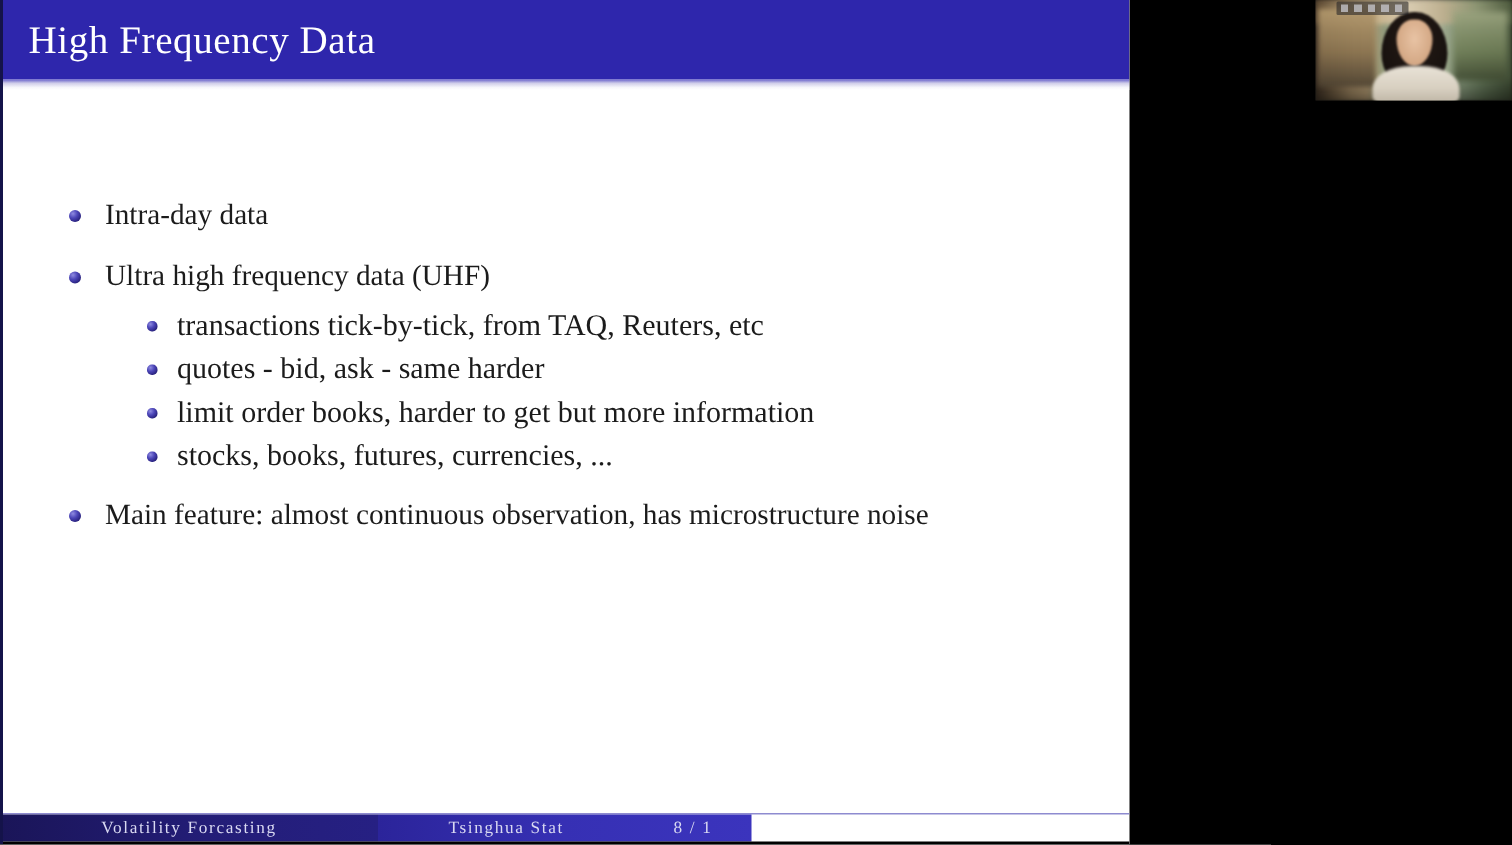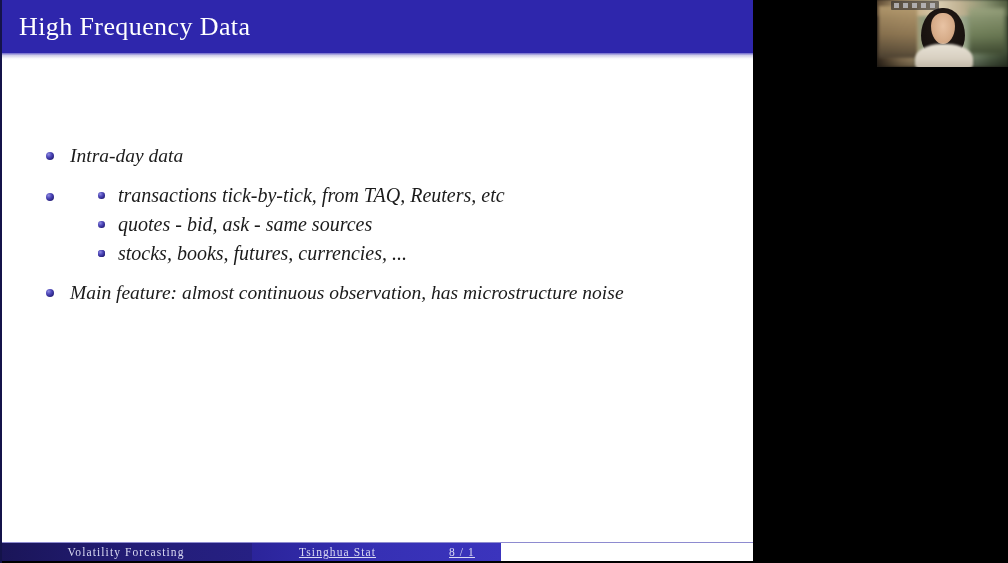--- a/index.html
+++ b/index.html
@@ -76,23 +76,22 @@
     width: 753px;
     height: 478px;
   }
 
   ul.lvl1 {
     list-style: none;
     margin: 0;
     padding: 0;
     position: absolute;
     left: 46px;
-    top: 82px;
+    top: 70px;
     width: 690px;
-    font-style: italic;
   }
   ul.lvl1 > li.item {
     position: relative;
     padding-left: 24px;
     margin-bottom: 13px;
     color: #1b1b1b;
     font-size: 19.5px;
     line-height: 28px;
   }
   ul.lvl1 > li.item > .btext {
@@ -160,21 +159,20 @@
   }
   #foot-subject {
     width: 252px;
     background: linear-gradient(to right, #1a1558 0%, #231d77 55%, #262083 100%);
   }
   #foot-inst {
     width: 249px;
     background: linear-gradient(to right, #2b249a 0%, #3630b4 50%, #3b34bd 100%);
     justify-content: space-between;
     padding-left: 0;
-    text-decoration: underline;
   }
   #foot-inst-label {
     flex: 1;
     text-align: center;
   }
   #foot-page {
     width: 78px;
     text-align: center;
     letter-spacing: 1.1px;
   }
@@ -308,31 +306,33 @@
     <div id="slide-body">
       <ul class="lvl1">
 
         <li class="item">
           <span class="bullet"></span>
           <span class="btext">Intra-day data</span>
         </li>
 
         <li class="item">
           <span class="bullet"></span>
+          <span class="btext">Ultra high frequency data (UHF)</span>
           <ul class="lvl2">
             <li class="subitem">
               <span class="bullet"></span>
               <span>transactions tick-by-tick, from TAQ, Reuters, etc</span>
             </li>
             <li class="subitem">
               <span class="bullet"></span>
-              <span>quotes - bid, ask - same sources</span>
+              <span>quotes - bid, ask - same harder</span>
             </li>
             <li class="subitem">
               <span class="bullet"></span>
+              <span>limit order books, harder to get but more information</span>
             </li>
             <li class="subitem">
               <span class="bullet"></span>
               <span>stocks, books, futures, currencies, ...</span>
             </li>
           </ul>
         </li>
 
         <li class="item">
           <span class="bullet"></span>

